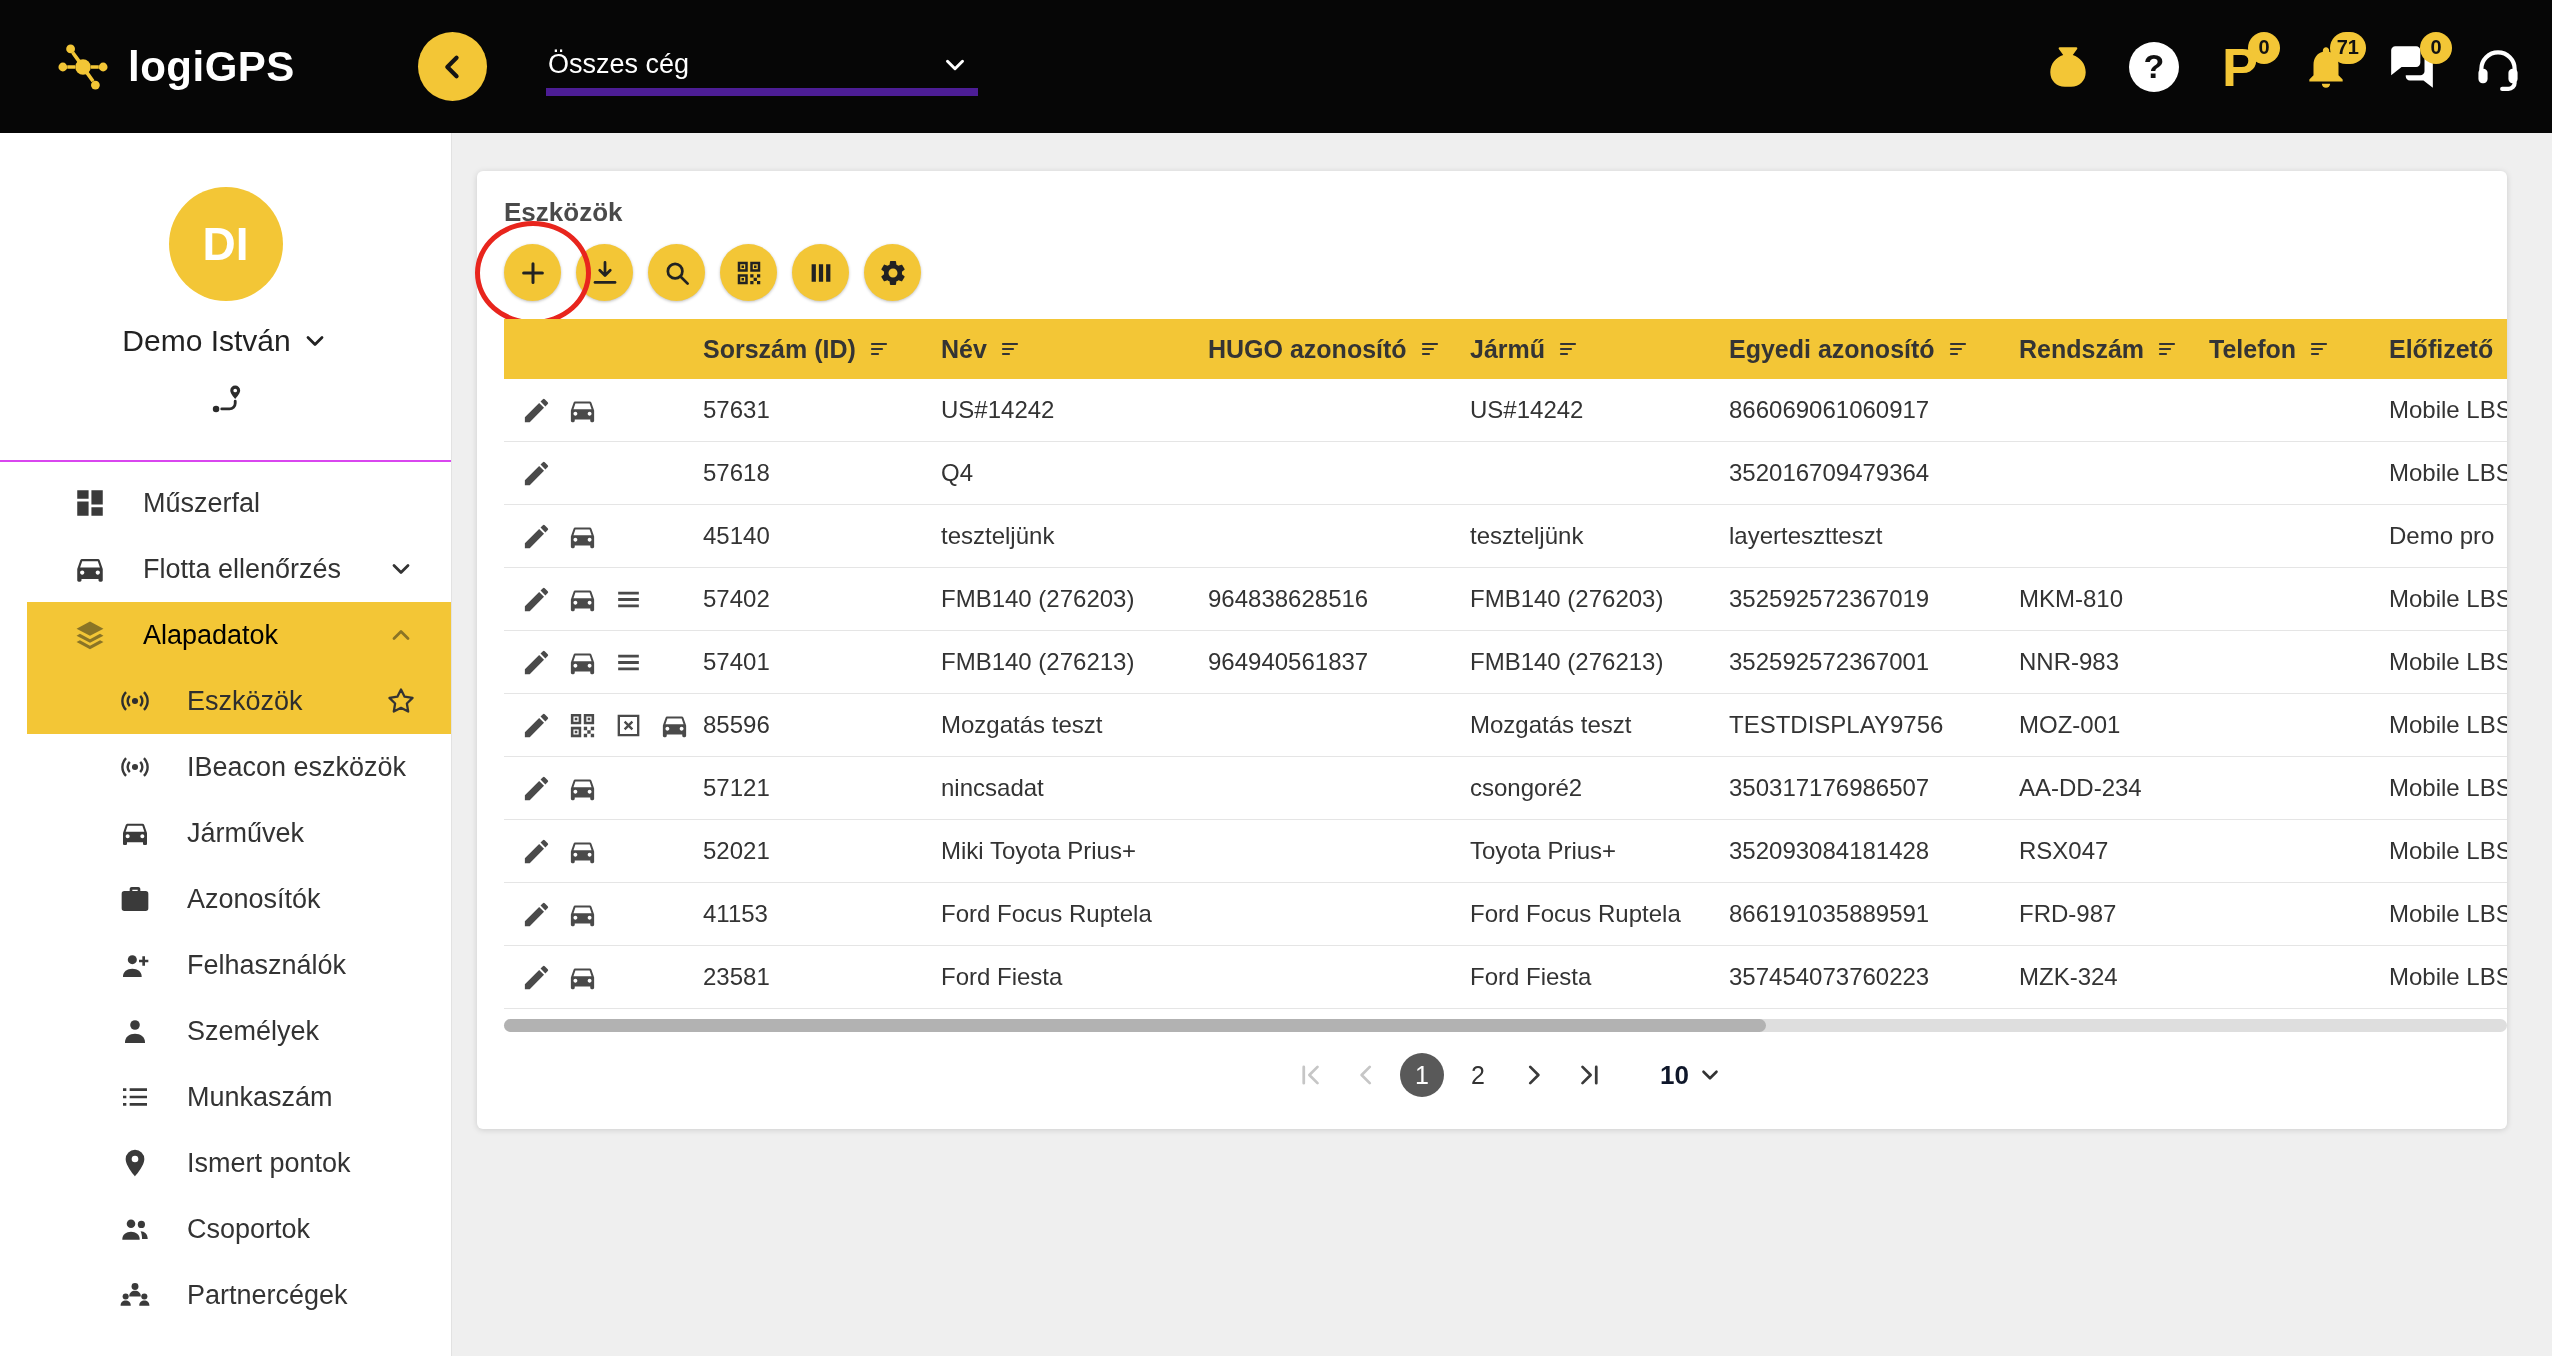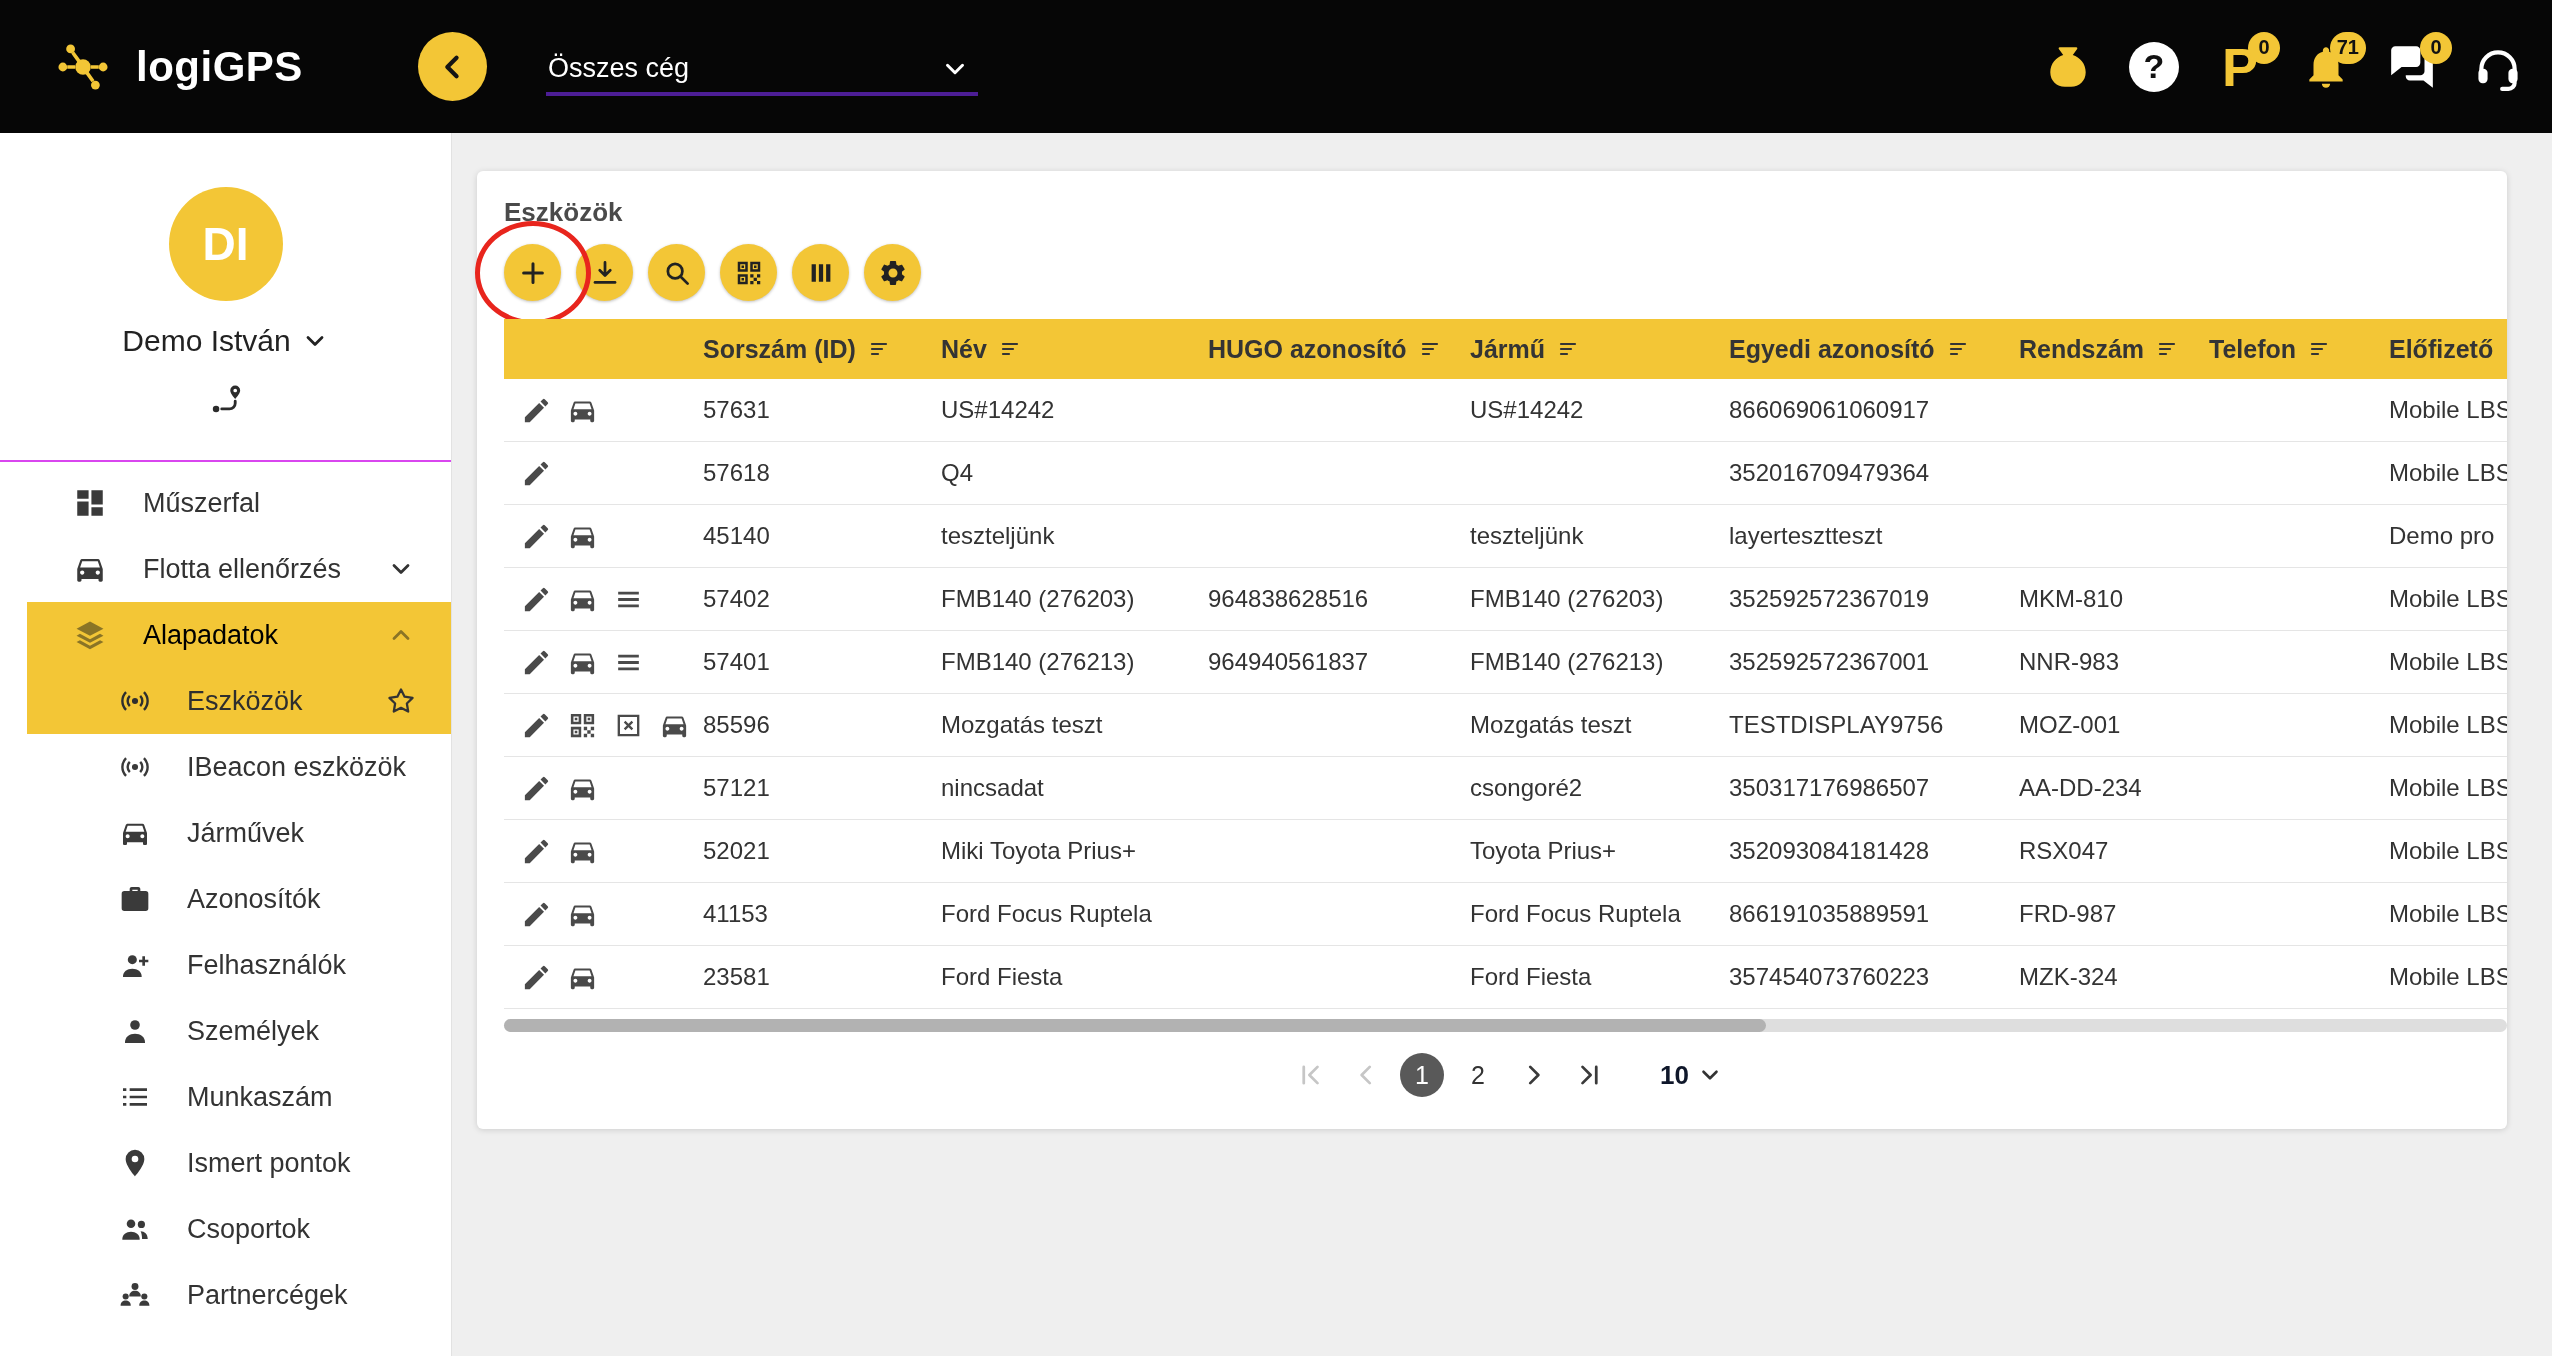--- a/index.html
+++ b/index.html
@@ -3,26 +3,26 @@
 <meta charset="utf-8">
 <style>
   * { margin:0; padding:0; box-sizing:border-box; }
   html,body { width:2552px; height:1356px; }
   body { font-family:"Liberation Sans", sans-serif; background:#efefef; overflow:hidden; position:relative; }
   button { font-family:inherit; border:none; background:none; cursor:pointer; color:inherit; }
   svg.ic { display:block; fill:currentColor; }
 
   
   .topbar { position:absolute; left:0; top:0; width:2552px; height:133px; background:#060606; z-index:5; }
-  .logo { position:absolute; left:52px; top:0; height:133px; display:flex; align-items:center; gap:22px; }
+  .logo { position:absolute; left:52px; top:0; height:133px; display:flex; align-items:center; gap:14px; }
   .logo-ic { width:62px; height:62px; color:#f3c636; }
   .logo-text { color:#fff; font-size:42px; font-weight:bold; letter-spacing:.5px; }
   .back-btn { position:absolute; left:418px; top:32px; width:69px; height:69px; border-radius:50%; background:#f3c636; display:flex; align-items:center; justify-content:center; color:#141414; }
   .back-btn .ic { width:34px; height:34px; }
-  .company-select { position:absolute; left:546px; top:40px; width:432px; height:56px; border-bottom:4px solid #4c1d95; color:#fff; font-size:27px; display:flex; align-items:flex-end; justify-content:space-between; padding:0 8px 8px 2px; cursor:pointer; }
+  .company-select { position:absolute; left:546px; top:40px; width:432px; height:56px; border-bottom:8px solid #4c1d95; color:#fff; font-size:27px; display:flex; align-items:flex-end; justify-content:space-between; padding:0 8px 8px 2px; cursor:pointer; }
   .company-select .chev { width:30px; height:30px; color:#fff; }
   .topbar-right { position:absolute; right:26px; top:0; height:133px; display:flex; align-items:center; gap:30px; }
   .tb-btn { position:relative; width:56px; height:62px; display:flex; align-items:center; justify-content:center; }
   .tb-btn .ic { width:50px; height:50px; }
   .tb-btn.yellow { color:#f3c636; }
   .tb-btn.white { color:#fff; }
   .help-circle { width:50px; height:50px; border-radius:50%; background:#fff; color:#111; font-size:34px; font-weight:bold; display:flex; align-items:center; justify-content:center; }
   .p-letter { color:#f3c636; font-size:54px; font-weight:bold; line-height:1; }
   .badge { position:absolute; top:-4px; right:-12px; min-width:32px; height:32px; padding:0 7px; border-radius:16px; background:#f3c636; color:#111; font-size:20px; font-weight:bold; display:flex; align-items:center; justify-content:center; }
 

